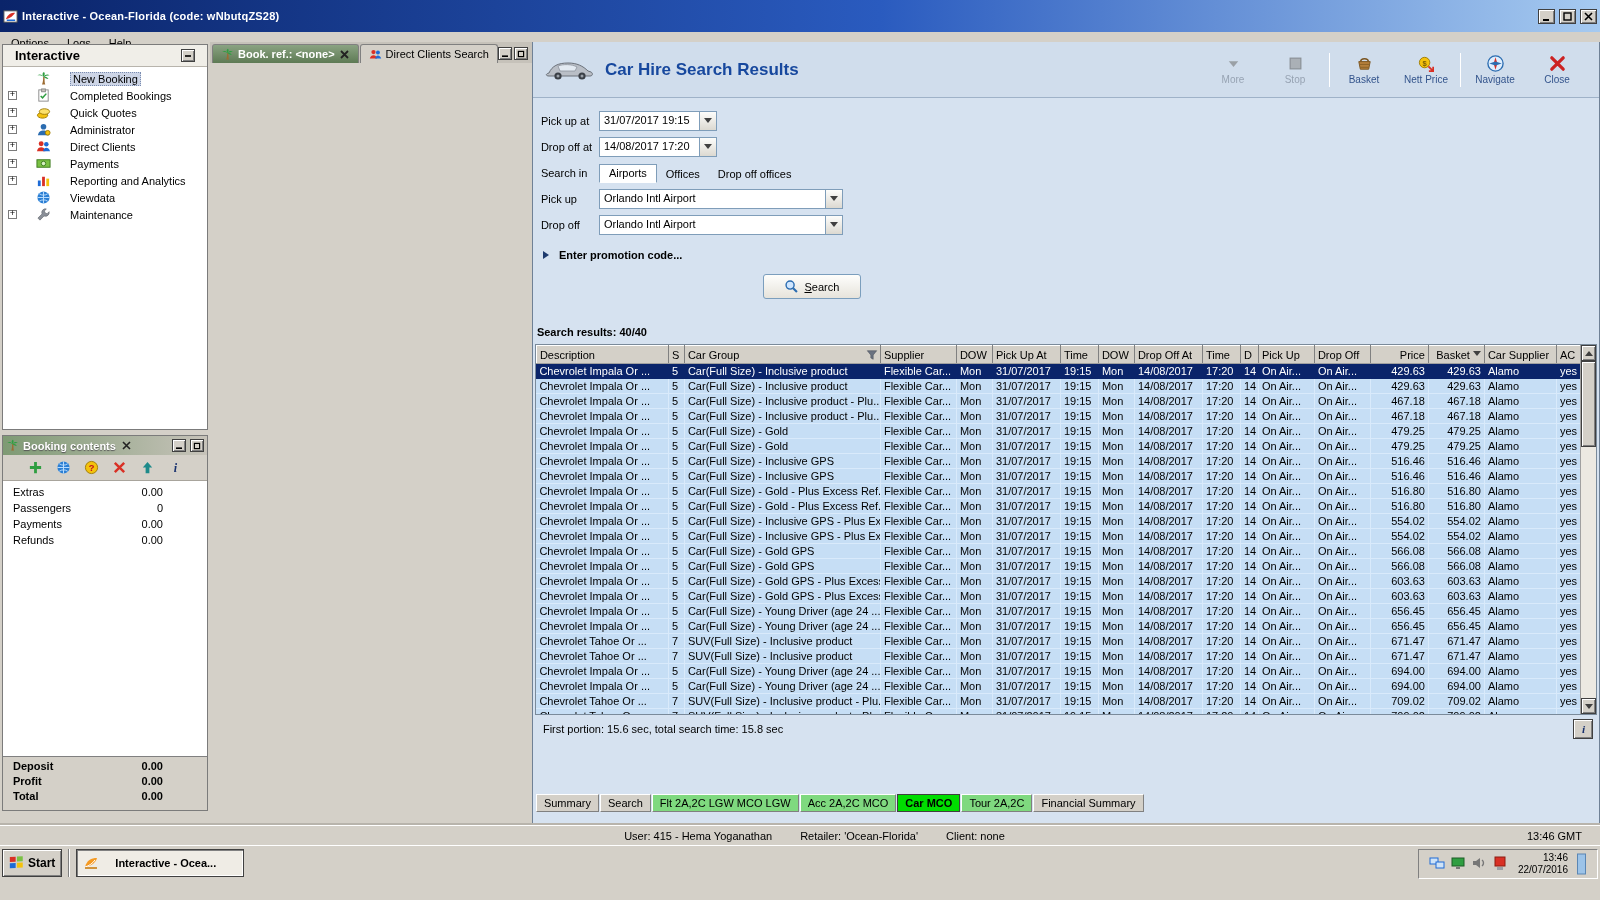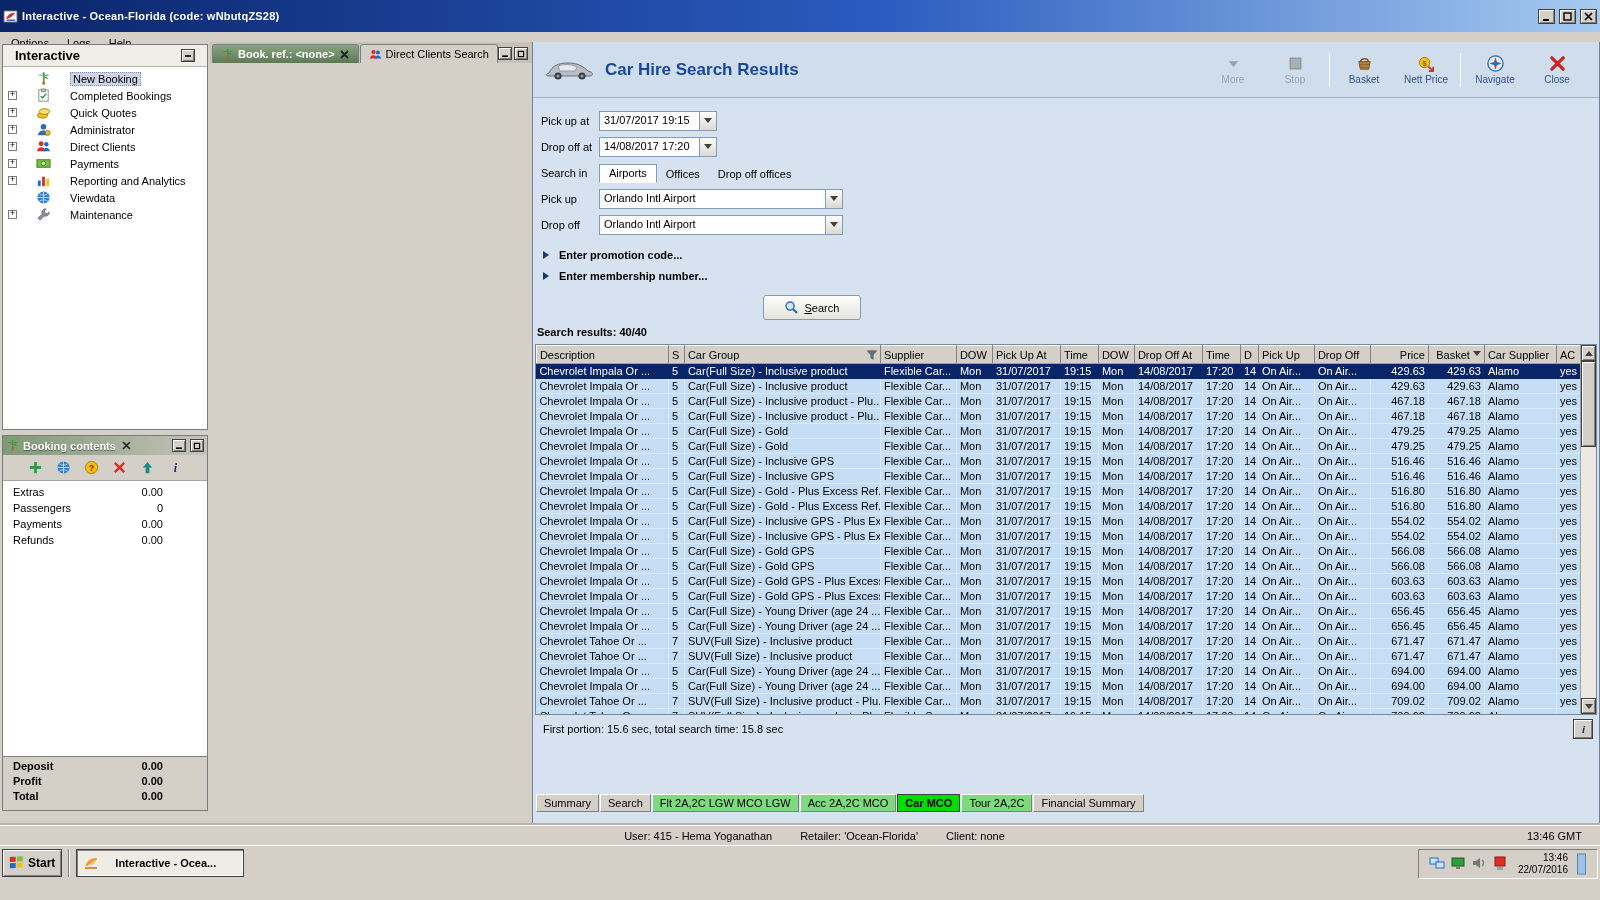--- a/index.html
+++ b/index.html
@@ -590,24 +590,20 @@
               <span class="combo-value">Orlando Intl Airport</span>
               <span class="drop-btn">
                   <span class="tri-down"></span>
                 </span>
             </div>
           </div>
           <div class="expander-row">
             <span class="exp-arrow"></span>
             <span class="exp-label">Enter promotion code...</span>
           </div>
-          <div class="expander-row">
-            <span class="exp-arrow"></span>
-            <span class="exp-label">Enter membership number...</span>
-          </div>
           <button class="search-btn">
             <span class="ic">
                 <svg viewBox="0 0 16 16">
                   <circle cx="6.5" cy="6.5" r="4.3" fill="#cfe6ff" stroke="#2b6cb0" stroke-width="1.5"></circle>
                   <path d="M9.8 9.8l4 4" stroke="#2b6cb0" stroke-width="2.2"></path>
                 </svg>
               </span>
             <span class="btn-label">Search</span>
           </button>
         </div>

